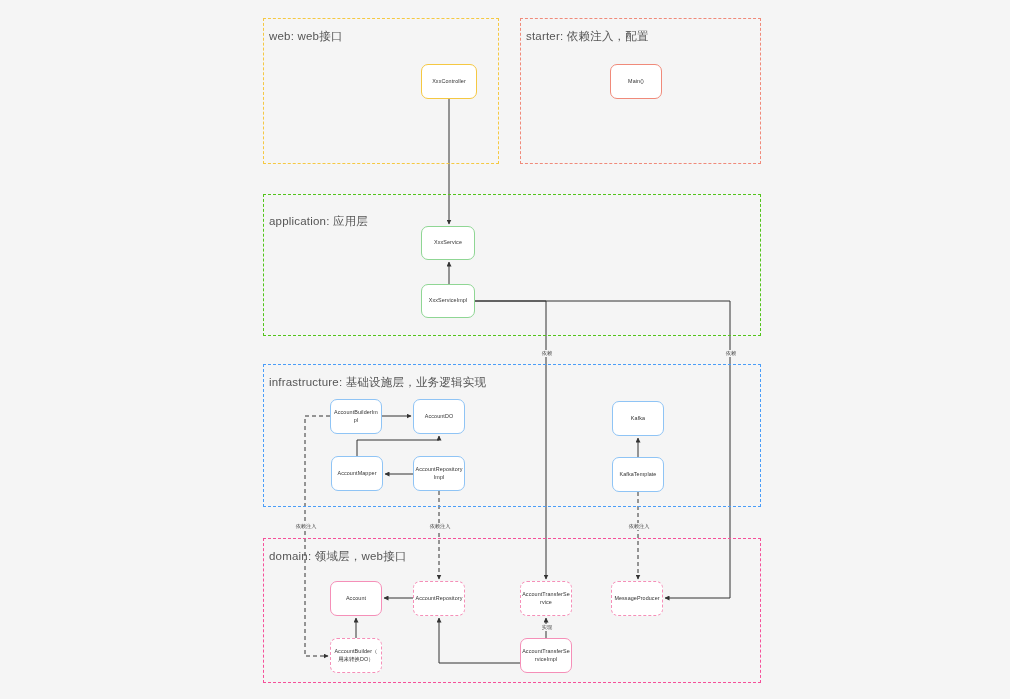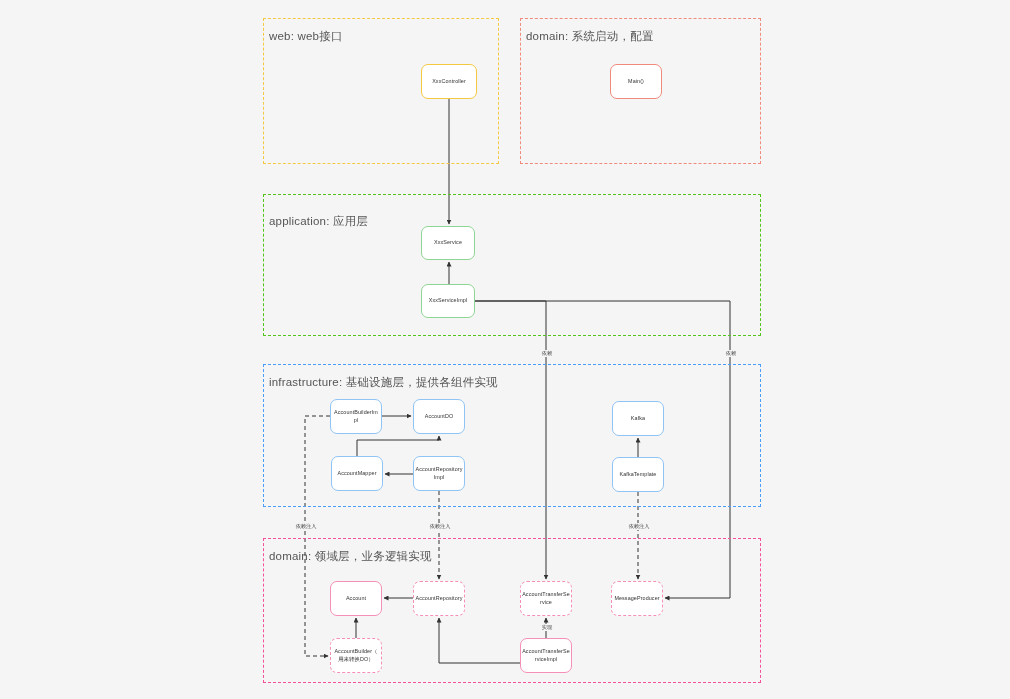--- a/index.html
+++ b/index.html
@@ -103,27 +103,27 @@
       <path d="M 439 491 L 439 579" marker-end="url(#arrow)"></path>
 
       <path d="M 638 492 L 638 579" marker-end="url(#arrow)"></path>
     </g>
   </svg>
 
   <div id="layers">
       <div class="layer" style="left: 263px; top: 18px; width: 236px; height: 146px; border: 1.4px dashed rgb(245, 200, 66);"></div>
       <div class="layer-title" style="left: 269px; top: 29px;">web: web接口</div>
       <div class="layer" style="left: 520px; top: 18px; width: 241px; height: 146px; border: 1.4px dashed rgb(240, 138, 122);"></div>
-      <div class="layer-title" style="left: 526px; top: 29px;">domain: 系统启动，配置</div>
+      <div class="layer-title" style="left: 526px; top: 29px;">starter: 依赖注入，配置</div>
       <div class="layer" style="left: 263px; top: 194px; width: 498px; height: 142px; border: 1.4px dashed rgb(82, 196, 26);"></div>
       <div class="layer-title" style="left: 269px; top: 205px; margin-top: 9px;">application: 应用层</div>
       <div class="layer" style="left: 263px; top: 364px; width: 498px; height: 143px; border: 1.4px dashed rgb(74, 157, 248);"></div>
-      <div class="layer-title" style="left: 269px; top: 375px;">infrastructure: 基础设施层，提供各组件实现</div>
+      <div class="layer-title" style="left: 269px; top: 375px;">infrastructure: 基础设施层，业务逻辑实现</div>
       <div class="layer" style="left: 263px; top: 538px; width: 498px; height: 145px; border: 1.4px dashed rgb(245, 80, 154);"></div>
-      <div class="layer-title" style="left: 269px; top: 549px;">domain: 领域层，业务逻辑实现</div>
+      <div class="layer-title" style="left: 269px; top: 549px;">domain: 领域层，web接口</div>
     </div>
   <div id="nodes">
       <div class="node" style="left: 421px; top: 64px; width: 56px; height: 35px; border: 1.6px solid rgb(245, 200, 66);">
         <div>
           <span>XxxController</span>
         </div>
       </div>
       <div class="node" style="left: 610px; top: 64px; width: 52px; height: 35px; border: 1.2px solid rgb(240, 138, 122);">
         <div>
           <span>Main()</span>

